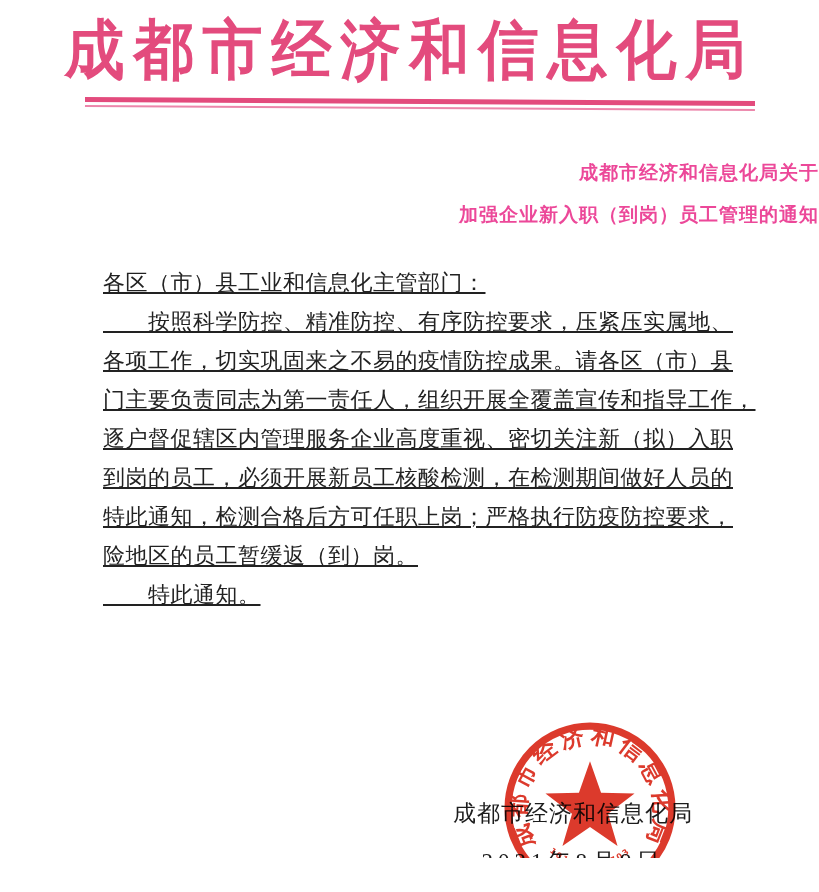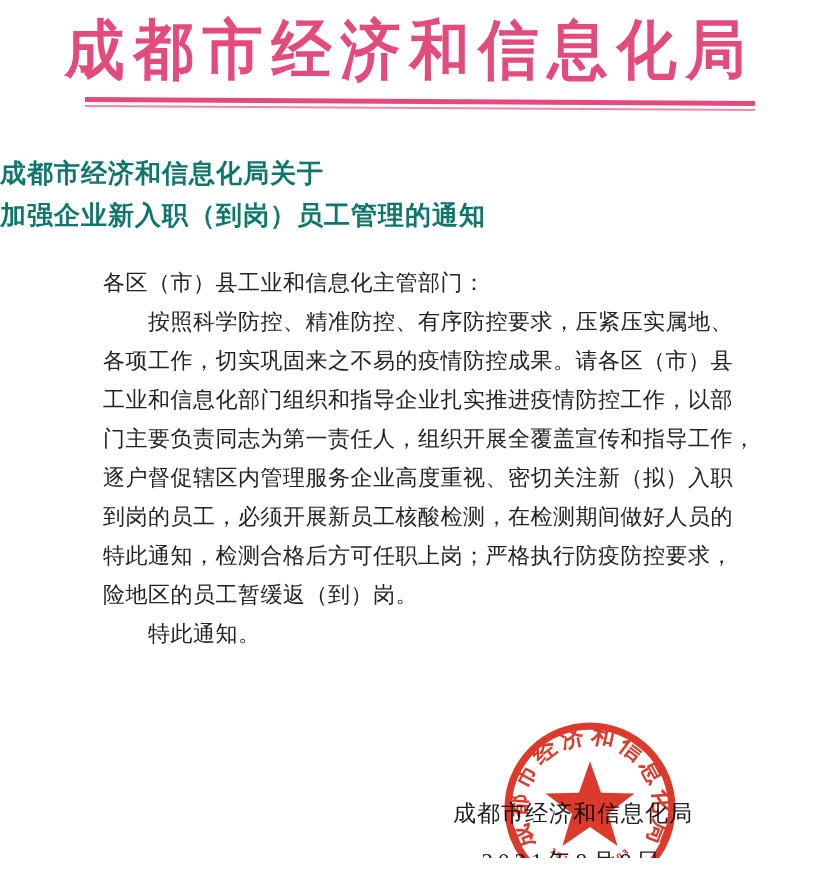--- a/index.html
+++ b/index.html
@@ -40,41 +40,41 @@
   .rule-thick { height: 5px; background: #e34b7d; }
   .rule-gap   { height: 3px; background: transparent; }
   .rule-thin  { height: 2px; background: #ec86ab; }
 
   
   .doc-title {
     position: absolute;
     top: 152px;
     left: 0;
     width: 819px;
-    text-align: left;
+    text-align: right;
     font-family: "Liberation Sans", "DejaVu Sans", sans-serif;
     font-weight: 700;
-    font-size: 26px;
+    font-size: 19px;
     line-height: 42px;
-    color: #0f766e;
+    color: #ec4899;
     letter-spacing: 1px;
   }
 
   
   .doc-body {
     position: absolute;
     top: 263px;
     left: 103px;
     width: 645px;
     font-size: 22px;
     line-height: 39px;
     letter-spacing: 0.5px;
     color: #222222;
   }
-  .body-line { white-space: nowrap; }
+  .body-line { white-space: nowrap; text-decoration: underline; }
 
   
   .signature {
     position: absolute;
     top: 798px;
     right: 126px;
     text-align: center;
     color: #1c1c1c;
   }
   .signature-org {
@@ -130,21 +130,20 @@
 
   <div class="doc-title">
     <div>成都市经济和信息化局关于</div>
     <div>加强企业新入职（到岗）员工管理的通知</div>
   </div>
 
   <div class="doc-body">
     <div class="body-line">各区（市）县工业和信息化主管部门：</div>
     <div class="body-line">　　按照科学防控、精准防控、有序防控要求，压紧压实属地、</div>
     <div class="body-line">各项工作，切实巩固来之不易的疫情防控成果。请各区（市）县</div>
-    <div class="body-line">工业和信息化部门组织和指导企业扎实推进疫情防控工作，以部</div>
     <div class="body-line">门主要负责同志为第一责任人，组织开展全覆盖宣传和指导工作，</div>
     <div class="body-line">逐户督促辖区内管理服务企业高度重视、密切关注新（拟）入职</div>
     <div class="body-line">到岗的员工，必须开展新员工核酸检测，在检测期间做好人员的</div>
     <div class="body-line">特此通知，检测合格后方可任职上岗；严格执行防疫防控要求，</div>
     <div class="body-line">险地区的员工暂缓返（到）岗。</div>
     <div class="body-line">　　特此通知。</div>
   </div>
 
   <div class="signature">
     <div class="signature-org">成都市经济和信息化局</div>

